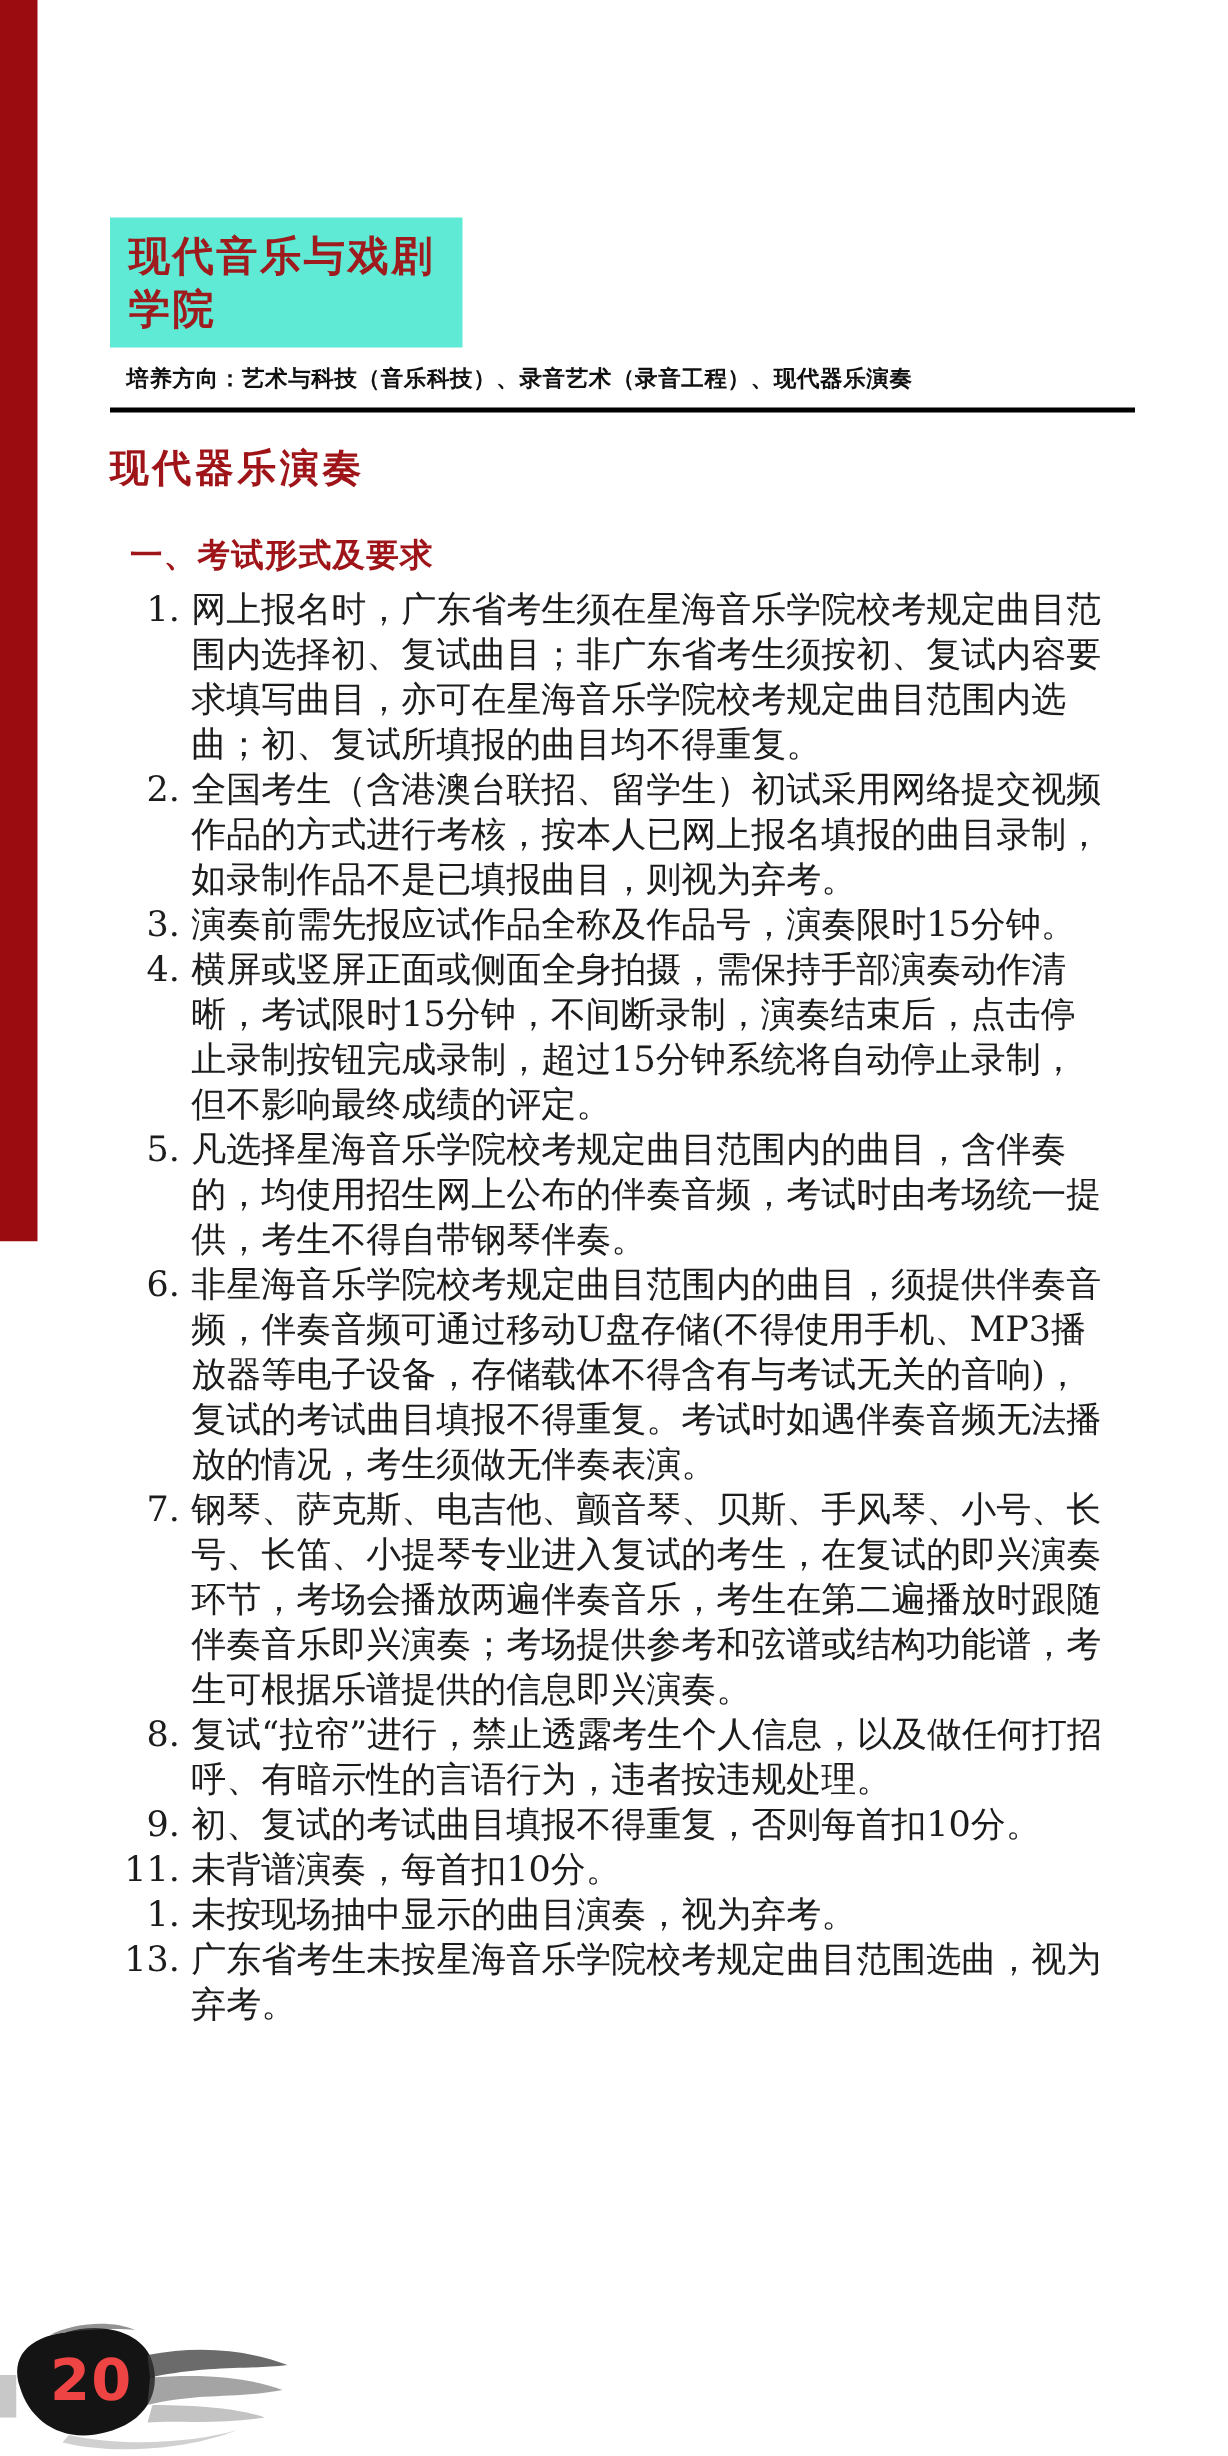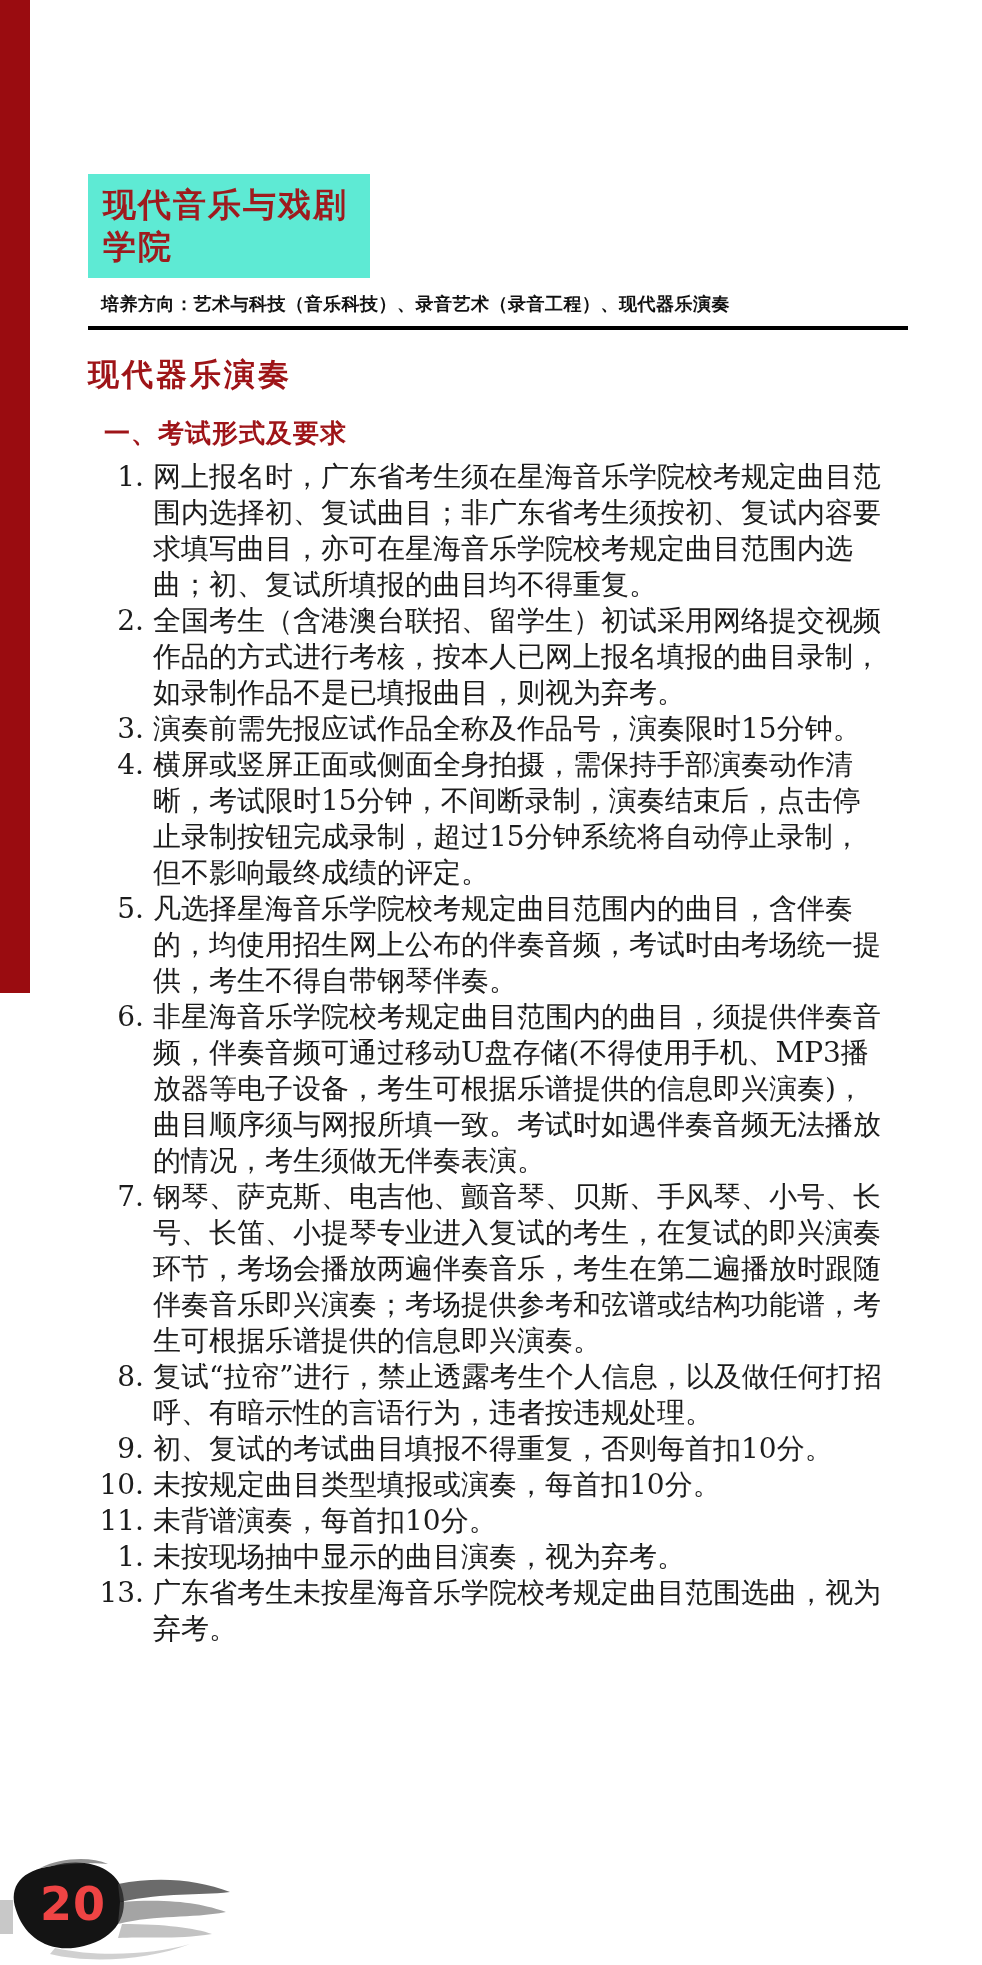--- a/index.html
+++ b/index.html
@@ -27,21 +27,21 @@
   }
   .rule{
     border:none;border-top:4px solid #000;margin:9px 0 0 0;width:820px;height:0;
   }
   .section-title{
     text-align:left;color:#9e1418;font-size:31px;font-weight:bold;
     margin:24px 0 0 0;letter-spacing:3px;
   }
   .req-heading{
     color:#9e1418;font-size:26px;font-weight:bold;
-    margin:20px 0 8px 16px;letter-spacing:1px;
+    margin:31px 0 8px 16px;letter-spacing:1px;
   }
   .list{width:800px;}
   .item{display:flex;font-size:28px;line-height:36px;}
   .item .num{flex:0 0 56px;text-align:right;padding-right:9px;}
   .item .txt{flex:1;}
   .footer-blob{position:absolute;left:0;top:1838px;width:250px;height:127px;}
   .page-num{
     position:absolute;left:40px;top:1874px;color:#ef4444;
     font-family:"DejaVu Sans","Liberation Sans",sans-serif;
     font-weight:bold;font-size:46px;line-height:60px;letter-spacing:1px;
@@ -75,37 +75,33 @@
       <div class="item">
       <span class="num">4.</span>
       <span class="txt">横屏或竖屏正面或侧面全身拍摄，需保持手部演奏动作清晰，考试限时15分钟，不间断录制，演奏结束后，点击停止录制按钮完成录制，超过15分钟系统将自动停止录制，但不影响最终成绩的评定。</span>
     </div>
       <div class="item">
       <span class="num">5.</span>
       <span class="txt">凡选择星海音乐学院校考规定曲目范围内的曲目，含伴奏的，均使用招生网上公布的伴奏音频，考试时由考场统一提供，考生不得自带钢琴伴奏。</span>
     </div>
       <div class="item">
       <span class="num">6.</span>
-      <span class="txt">非星海音乐学院校考规定曲目范围内的曲目，须提供伴奏音频，伴奏音频可通过移动U盘存储(不得使用手机、MP3播放器等电子设备，考生可根据乐谱提供的信息即兴演奏)，曲目顺序须与网报所填一致。考试时如遇伴奏音频无法播放的情况，考生须做无伴奏表演。</span>
+      <span class="txt">非星海音乐学院校考规定曲目范围内的曲目，须提供伴奏音频，伴奏音频可通过移动U盘存储(不得使用手机、MP3播放器等电子设备，存储载体不得含有与考试无关的音响)，复试的考试曲目填报不得重复。考试时如遇伴奏音频无法播放的情况，考生须做无伴奏表演。</span>
     </div>
       <div class="item">
       <span class="num">7.</span>
       <span class="txt">钢琴、萨克斯、电吉他、颤音琴、贝斯、手风琴、小号、长号、长笛、小提琴专业进入复试的考生，在复试的即兴演奏环节，考场会播放两遍伴奏音乐，考生在第二遍播放时跟随伴奏音乐即兴演奏；考场提供参考和弦谱或结构功能谱，考生可根据乐谱提供的信息即兴演奏。</span>
     </div>
       <div class="item">
       <span class="num">8.</span>
       <span class="txt">复试“拉帘”进行，禁止透露考生个人信息，以及做任何打招呼、有暗示性的言语行为，违者按违规处理。</span>
     </div>
       <div class="item">
       <span class="num">9.</span>
       <span class="txt">初、复试的考试曲目填报不得重复，否则每首扣10分。</span>
-    </div>
-      <div class="item">
-      <span class="num">10.</span>
-      <span class="txt">未按规定曲目类型填报或演奏，每首扣10分。</span>
     </div>
       <div class="item">
       <span class="num">11.</span>
       <span class="txt">未背谱演奏，每首扣10分。</span>
     </div>
       <div class="item">
       <span class="num">1.</span>
       <span class="txt">未按现场抽中显示的曲目演奏，视为弃考。</span>
     </div>
       <div class="item">

